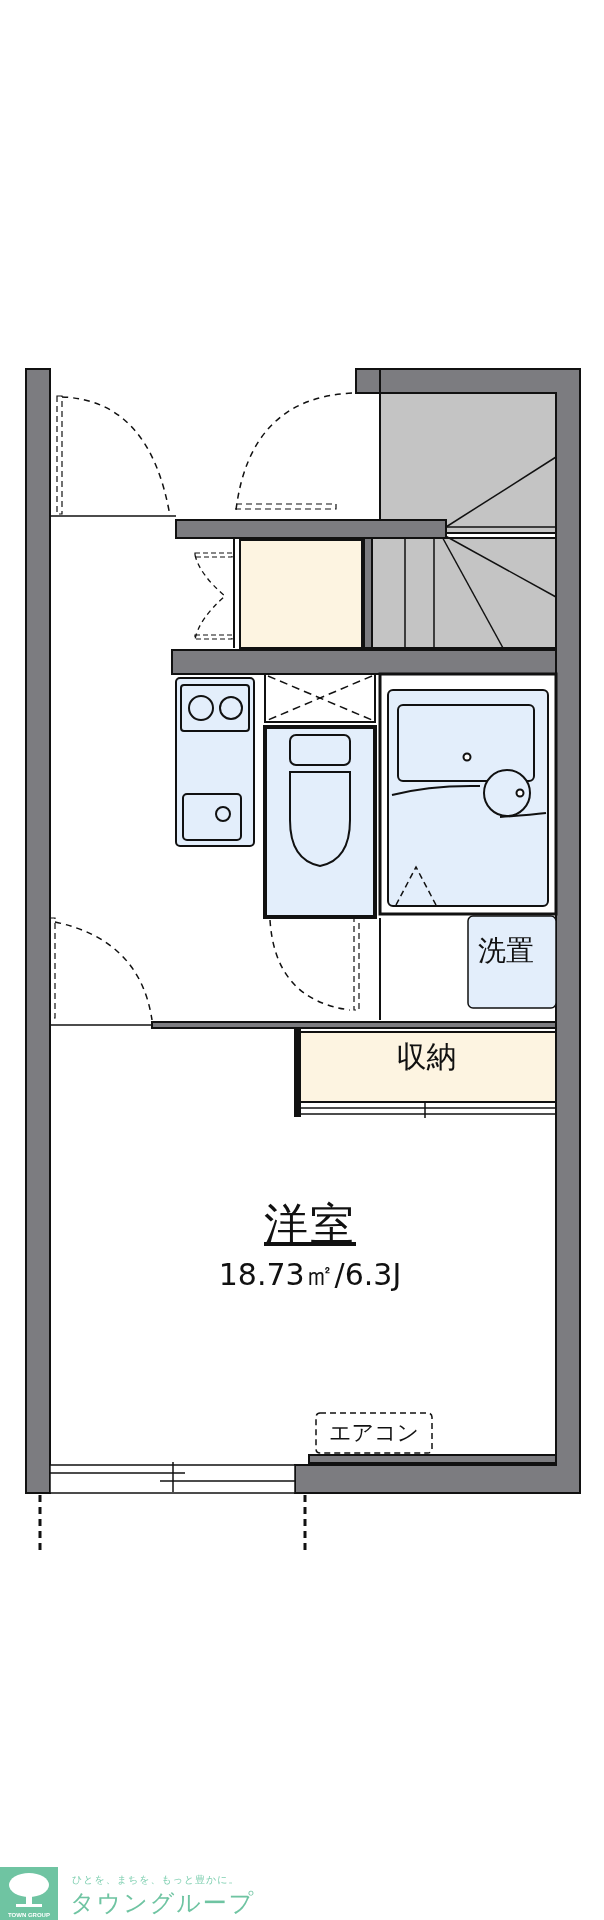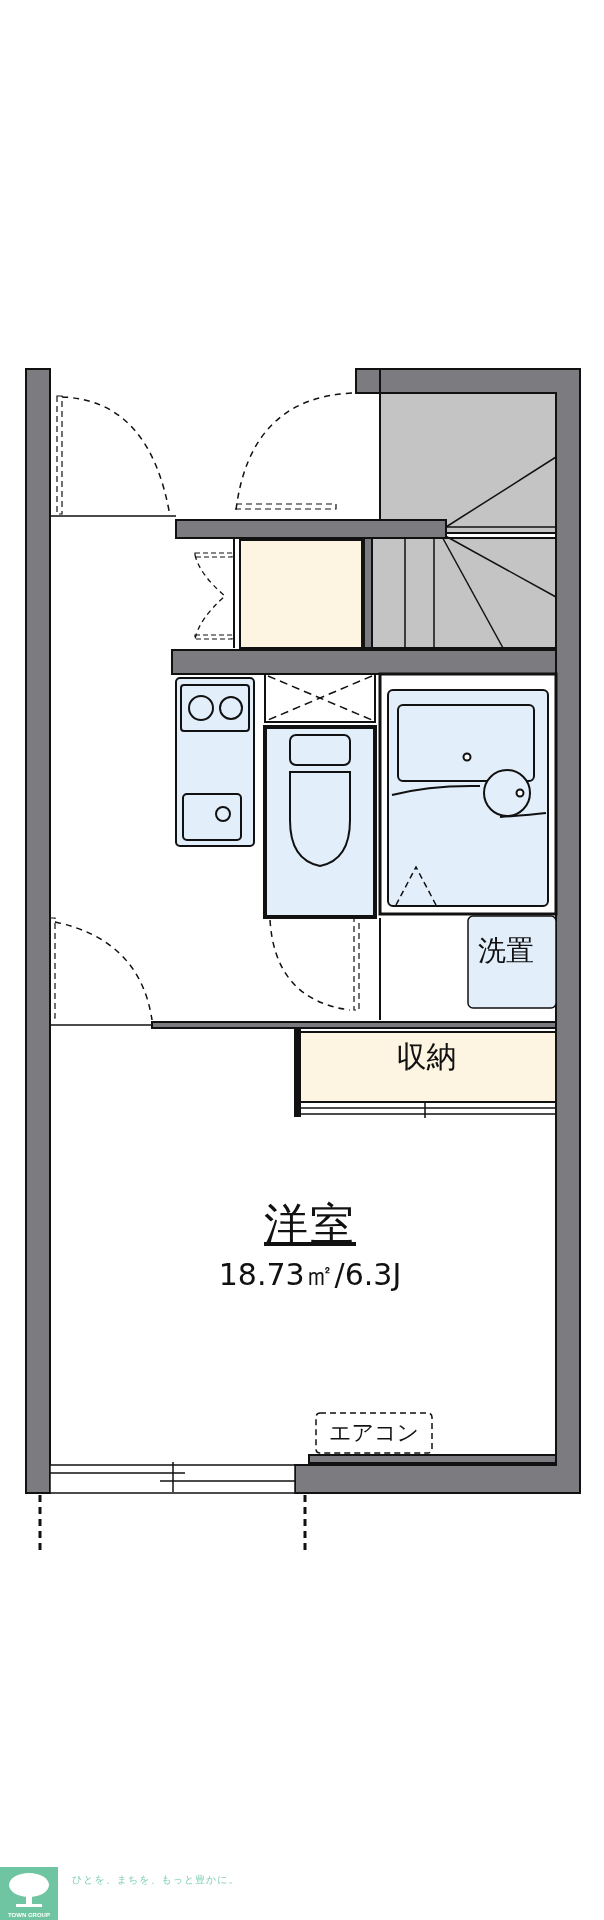--- a/index.html
+++ b/index.html
@@ -117,13 +117,14 @@
 <div id="logo">
   <div id="logo-box">
     <svg width="58" height="44" viewBox="0 0 58 44">
       <ellipse cx="29" cy="18" rx="20" ry="12" fill="#fff"></ellipse>
       <rect x="26" y="22" width="6" height="16" fill="#fff"></rect>
       <rect x="16" y="37" width="26" height="3" fill="#fff"></rect>
     </svg>
     <div id="logo-box-text">TOWN GROUP</div>
   </div>
   <div id="logo-tag">ひとを、まちを、もっと豊かに。</div>
+  <div id="logo-name">タウングループ</div>
 </div>
 
 </body></html>

